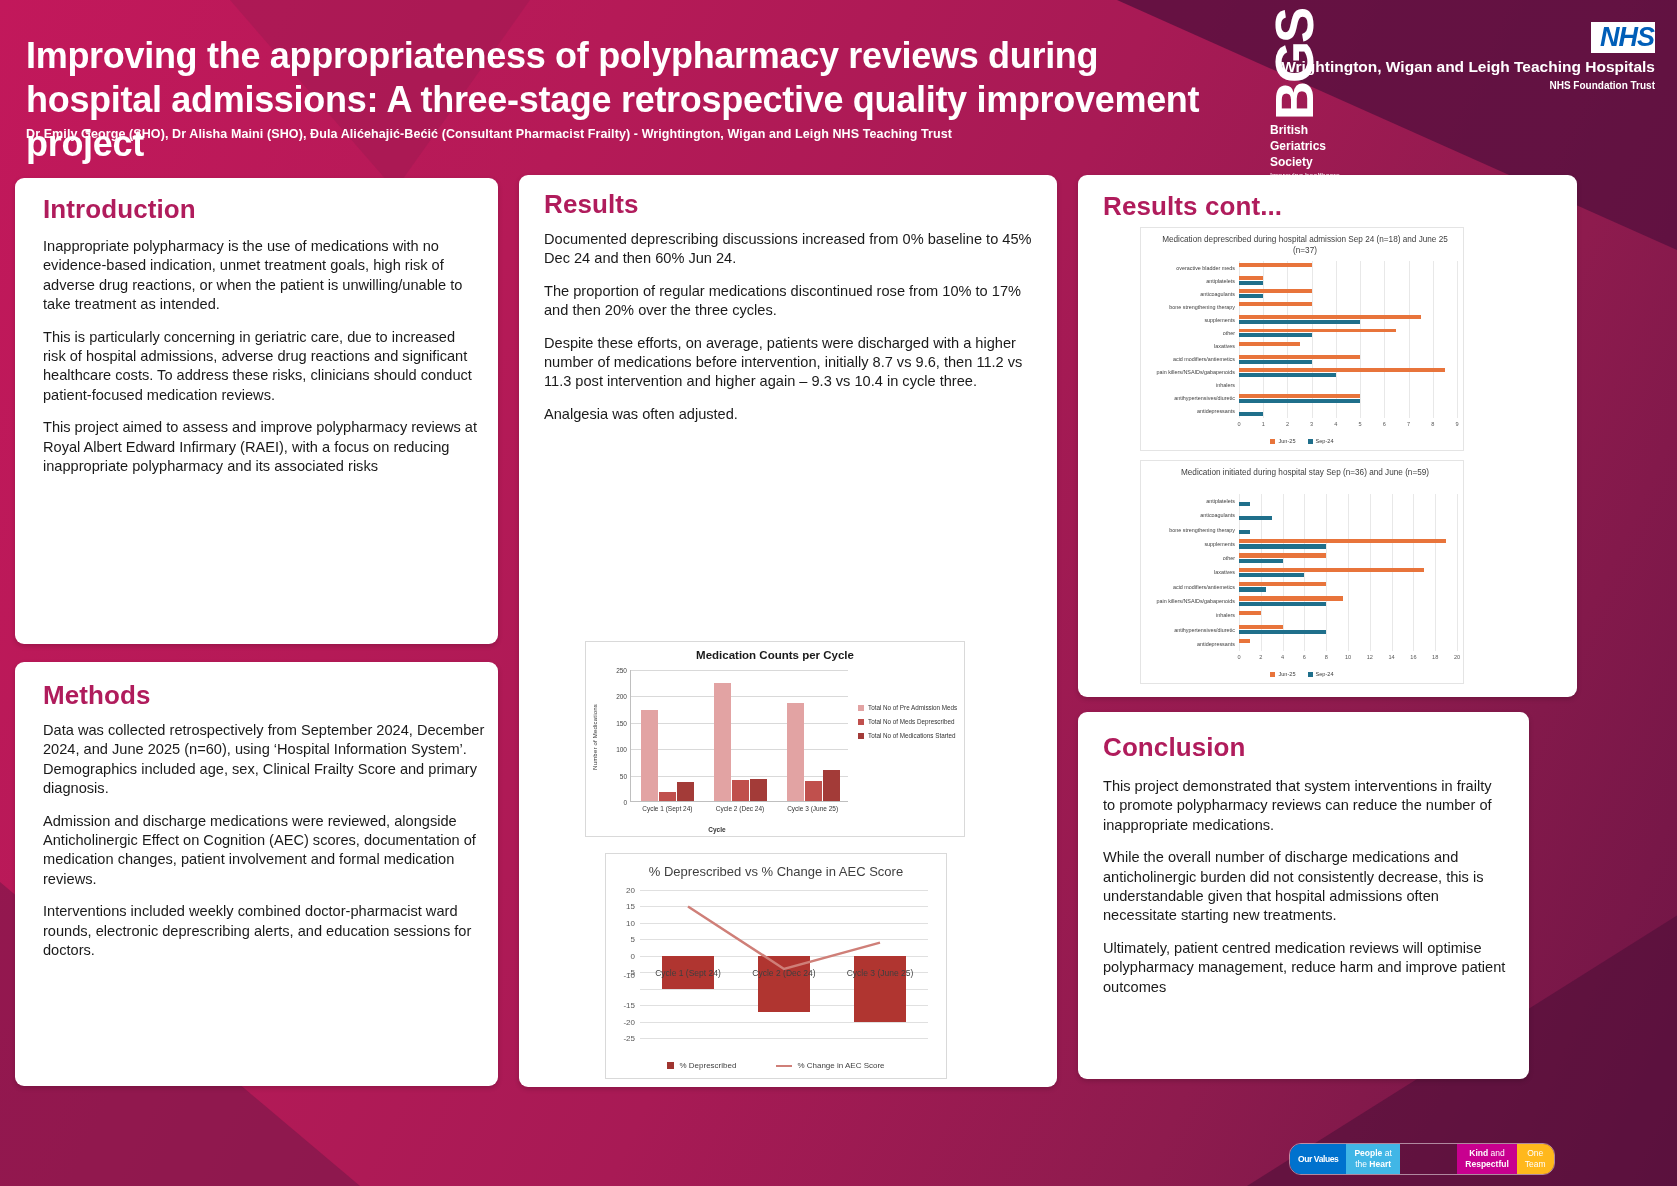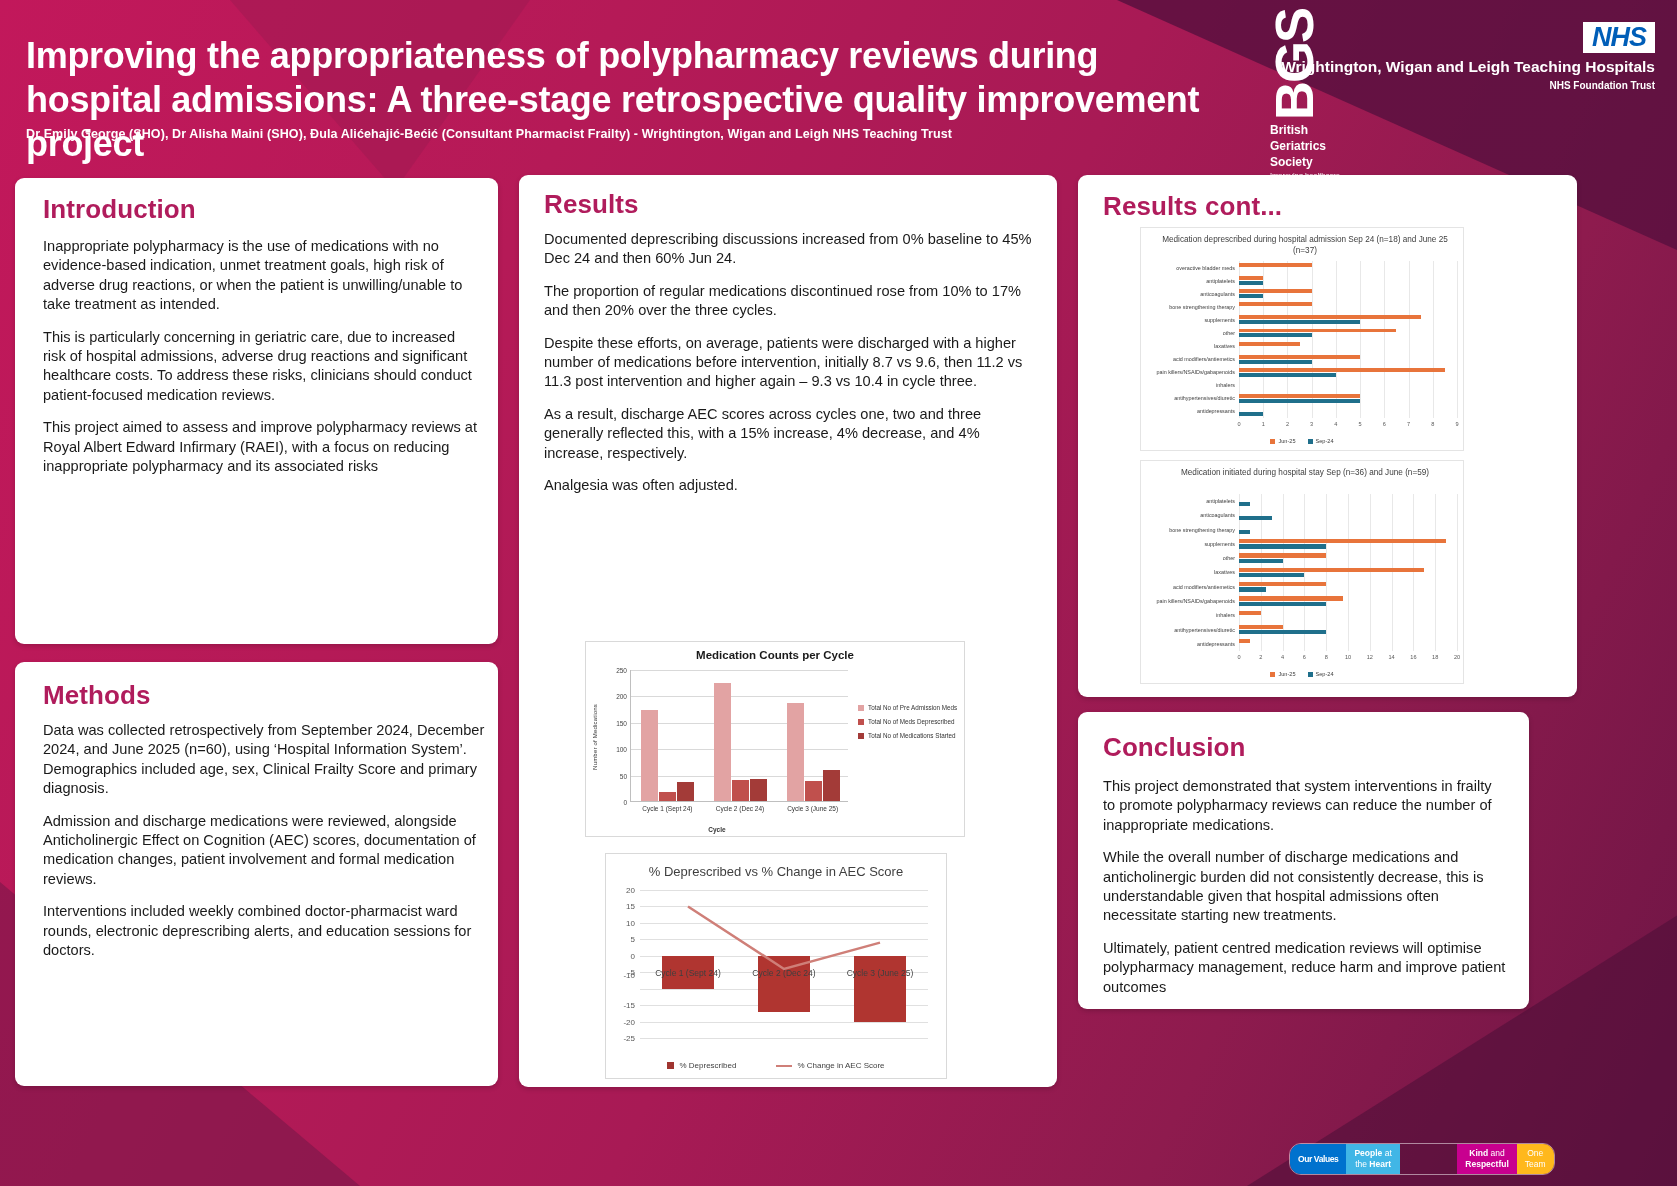--- a/index.html
+++ b/index.html
@@ -61,42 +61,42 @@
     writing-mode: vertical-rl; transform: rotate(180deg);
     height: 100px; line-height: .9;
   }
   .bgs-sub { font-size: 7.5px; line-height: 1.35; margin-top: 2px; width: 90px; }
   .bgs-sub b { font-size: 12px; }
 
   .nhs-logo { position: absolute; right: 22px; top: 22px; text-align: right; color: #fff; }
   .nhs-box {
     display: inline-block; background: #ffffff; color: #005EB8;
     font-size: 27px; font-weight: bold; font-style: italic;
-    padding: 1px 9px 2px 9px; letter-spacing: -1px; line-height: 1.05;
+    padding: 1px 1px 2px 9px; letter-spacing: -1px; line-height: 1.05;
   }
   .trust-name { font-size: 15.5px; font-weight: bold; line-height: 1.22; margin-top: 5px; }
   .trust-sub { font-size: 10px; font-weight: bold; margin-top: 3px; }
 
   
   .card {
     position: absolute; background: #ffffff; border-radius: 9px;
     box-shadow: 0 2px 5px rgba(0,0,0,.18);
   }
   .card h2 {
     color: #b01c5c; font-size: 26px; font-weight: bold; letter-spacing: .1px;
   }
   .body-text { color: #1a1a1a; font-size: 14.6px; line-height: 1.33; }
   .body-text p { margin-bottom: 13px; }
   .body-text p:last-child { margin-bottom: 0; }
 
   #card-intro   { left: 15px;   top: 178px; width: 483px; height: 466px; }
   #card-methods { left: 15px;   top: 662px; width: 483px; height: 424px; }
   #card-results { left: 519px;  top: 175px; width: 538px; height: 912px; }
   #card-rescont { left: 1078px; top: 175px; width: 499px; height: 522px; }
-  #card-concl   { left: 1078px; top: 712px; width: 451px; height: 297px; }
+  #card-concl   { left: 1078px; top: 712px; width: 451px; height: 367px; }
 
   #card-intro   h2 { margin: 16px 0 12px 28px; }
   #card-methods h2 { margin: 18px 0 10px 28px; }
   #card-results h2 { margin: 14px 0 10px 25px; }
   #card-rescont h2 { margin: 16px 0 8px 25px; }
   #card-concl   h2 { margin: 20px 0 14px 25px; }
 
   #card-intro   .body-text { margin: 0 18px 0 28px; }
   #card-methods .body-text { margin: 0 12px 0 28px; }
   #card-results .body-text { margin: 0 22px 0 25px; }
@@ -260,21 +260,20 @@
       <p>Interventions included weekly combined doctor-pharmacist ward rounds, electronic deprescribing alerts, and education sessions for doctors.</p>
     </div>
   </section>
 
   <section class="card" id="card-results">
     <h2>Results</h2>
     <div class="body-text">
       <p>Documented deprescribing discussions increased from 0% baseline to 45% Dec 24 and then 60% Jun 24.</p>
       <p>The proportion of regular medications discontinued rose from 10% to 17% and then 20% over the three cycles.</p>
       <p>Despite these efforts, on average, patients were discharged with a higher number of medications before intervention, initially 8.7 vs 9.6, then 11.2 vs 11.3 post intervention and higher again – 9.3 vs 10.4 in cycle three.</p>
-      <p>As a result, discharge AEC scores across cycles one, two and three generally reflected this, with a 15% increase, 4% decrease, and 4% increase, respectively.</p>
       <p>Analgesia was often adjusted.</p>
     </div>
 
     <div class="chart-box" id="chart1">
       <div class="c1-title">Medication Counts per Cycle</div>
       <div class="ylab">Number of Medications</div>
       <div class="plot1" id="plot1">
           <div class="ytick1" style="top: 132px;">0</div>
           <div class="grid" style="top: 105.6px;"></div>
           <div class="ytick1" style="top: 105.6px;">50</div>

